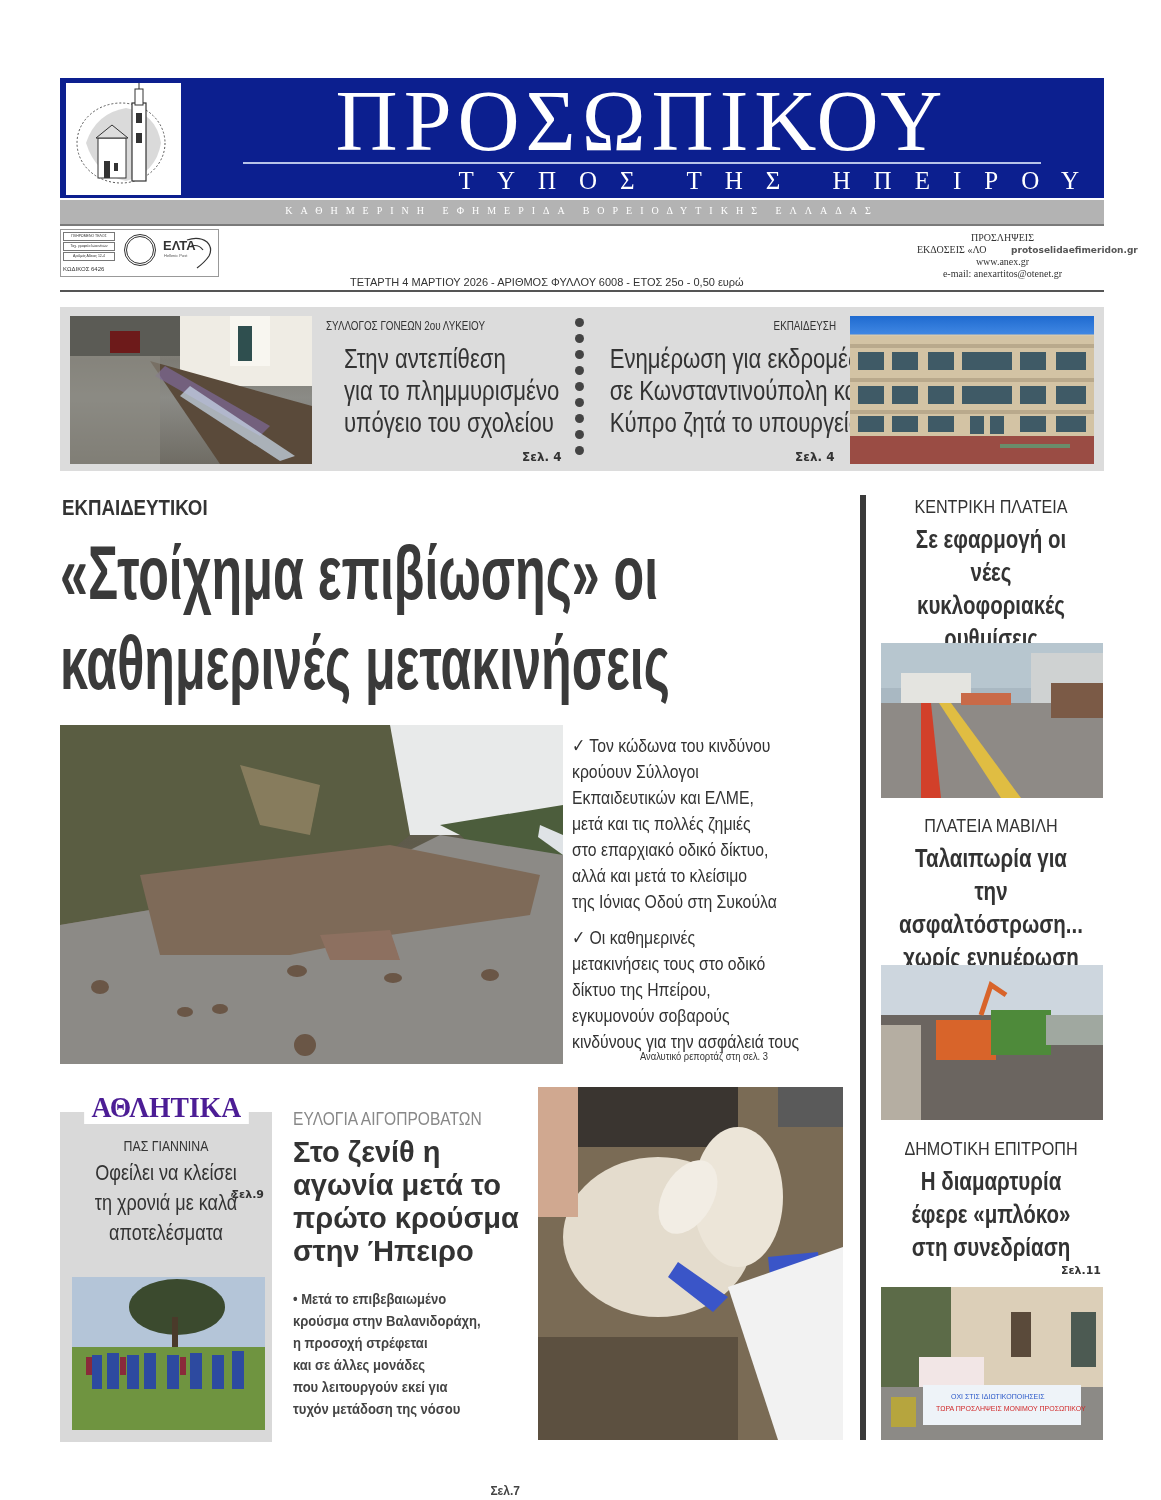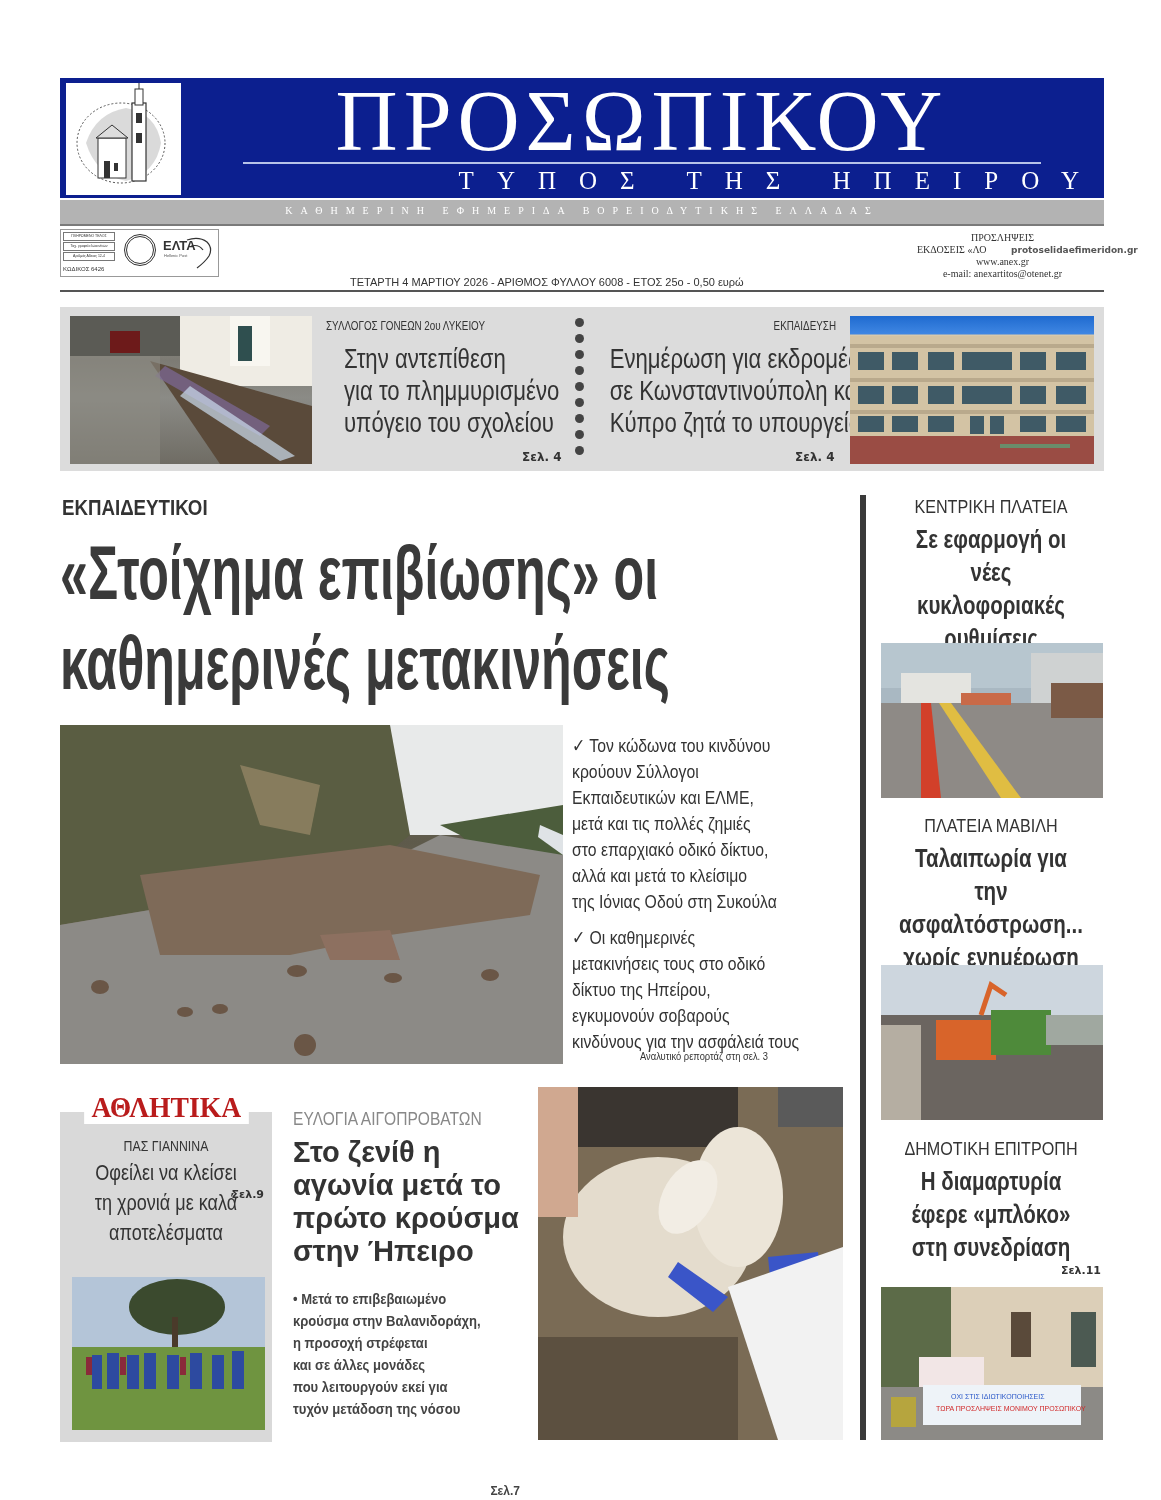--- a/index.html
+++ b/index.html
@@ -50,21 +50,21 @@
   
   .vrule { left:860px; top:495px; width:6px; height:945px; background:#3a3a3a; }
   .side { position:absolute; left:875px; width:232px; text-align:center; }
   .side-kicker { font-size:19px; color:#333; transform:scaleX(0.85); line-height:24px; }
   .side-head { font-size:25px; font-weight:bold; color:#333; line-height:33px; transform:scaleX(0.82); margin-top:4px; }
   .side-page { text-align:right; font-family:"DejaVu Sans", sans-serif; font-size:11px; font-weight:bold; color:#333; margin-right:6px; }
   .side-photo { position:absolute; left:881px; width:222px; overflow:hidden; }
 
   
   .sports-box { left:60px; top:1112px; width:212px; height:330px; background:#d9d9d9; }
-  .sports-title { left:60px; top:1090px; width:212px; text-align:center; font-family:"Liberation Serif", serif; font-weight:bold; font-size:30px; color:#b91c1c; letter-spacing:0px; }
+  .sports-title { left:60px; top:1090px; width:212px; text-align:center; font-family:"Liberation Serif", serif; font-weight:bold; font-size:30px; color:#4c1d95; letter-spacing:0px; }
   .sports-title span { display:inline-block; background:#fff; padding:0 8px; transform:scaleX(0.92); }
   .sports-kicker { left:60px; top:1137px; width:212px; text-align:center; font-size:15px; color:#333; transform:scaleX(0.82); }
   .sports-head { left:60px; top:1158px; width:212px; text-align:center; font-size:22px; line-height:30px; color:#333; transform:scaleX(0.82); }
   .sports-page { left:60px; top:1188px; width:204px; text-align:right; font-family:"DejaVu Sans", sans-serif; font-size:11px; font-weight:bold; color:#333; }
   .sports-photo { left:72px; top:1277px; width:193px; height:153px; overflow:hidden; background:linear-gradient(180deg,#a9bdd7 0%,#c3cfda 35%,#6d8f4a 60%,#6a8c3e 100%); }
 
   
   .sheep-kicker { left:293px; top:1108px; font-size:19px; color:#888; transform-origin:left top; transform:scaleX(0.82); white-space:nowrap; }
   .sheep-head { left:293px; top:1136px; font-size:29px; font-weight:bold; line-height:33px; color:#333; white-space:nowrap; }
   .sheep-body { left:293px; top:1288px; font-size:15px; line-height:22px; font-weight:bold; color:#444; transform-origin:left top; transform:scaleX(0.87); white-space:nowrap; }

